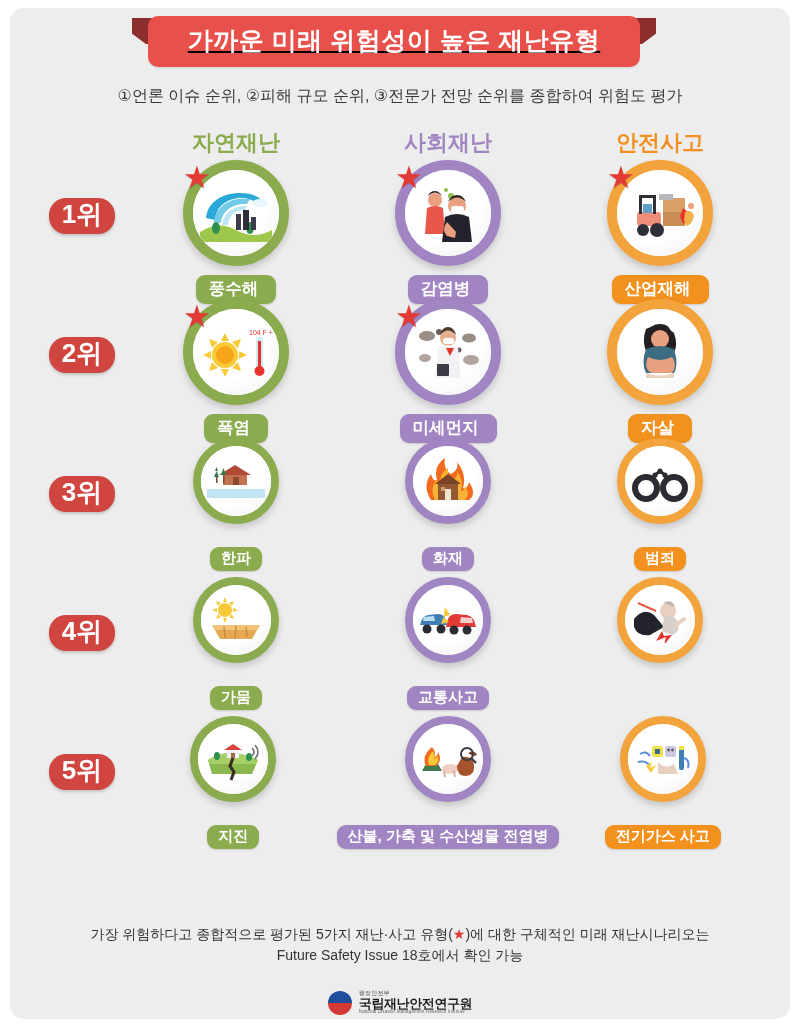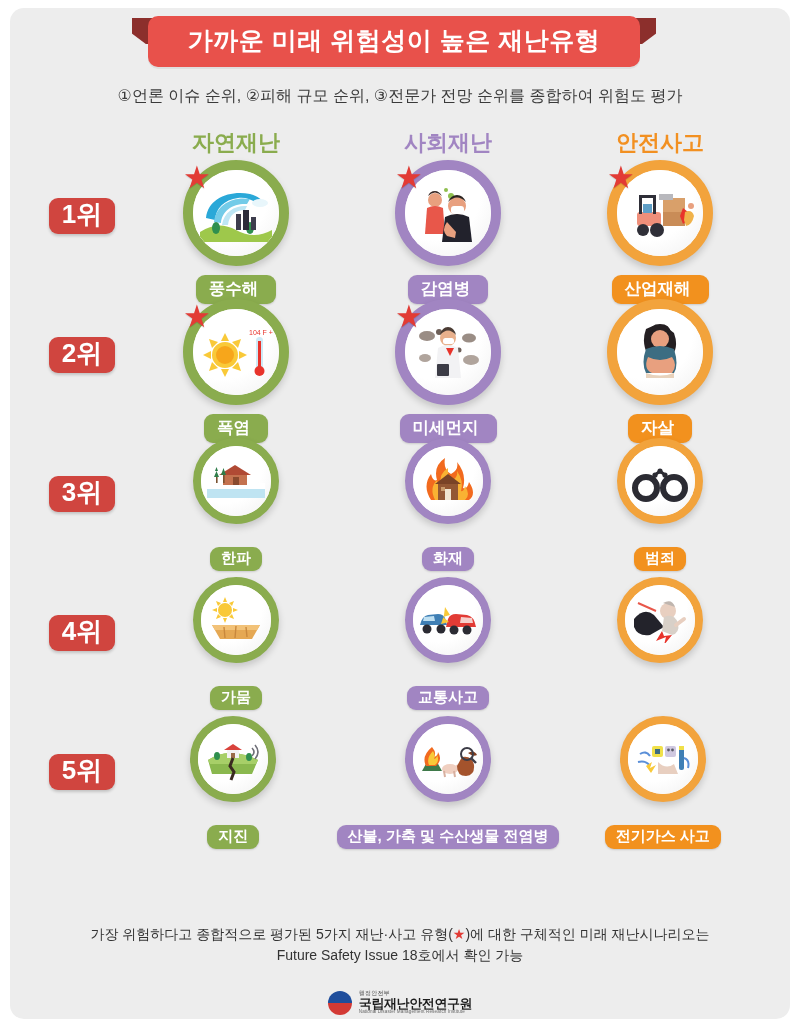--- a/index.html
+++ b/index.html
@@ -21,21 +21,21 @@
     width:100%;height:100%;
     background:#ededed;
     border-radius:14px;
     box-sizing:border-box;
     overflow:hidden;
   }
 
   
   .ribbon-wrap{
     position:absolute;left:0;right:12px;top:8px;
-    display:flex;justify-content:center;align-items:center;
+    display:flex;justify-content:center;align-items:center;text-decoration:underline;
   }
   .ribbon{
     position:relative;
     background:#e8514b;
     color:#ffffff;
     border-radius:10px;
     padding:8px 40px 10px 40px;
     font-size:25px;font-weight:bold;
     letter-spacing:0.5px;
     white-space:nowrap;
@@ -84,21 +84,21 @@
   .rank-cell{
     width:96px;
     display:flex;align-items:center;justify-content:center;
     height:112px;
     flex:0 0 96px;
   }
   .rank-badge{
     background:#d0453f;
     color:#ffffff;
     font-size:26px;font-weight:bold;
-    border-radius:9px;
+    border-radius:17px;
     padding:2px 13px 5px 13px;
     line-height:1.15;
     box-shadow:0 2px 3px rgba(0,0,0,0.18);
     letter-spacing:0px;
   }
   .cells{flex:1;display:flex;}
   .cell{
     flex:1;
     position:relative;
     display:flex;flex-direction:column;align-items:center;

